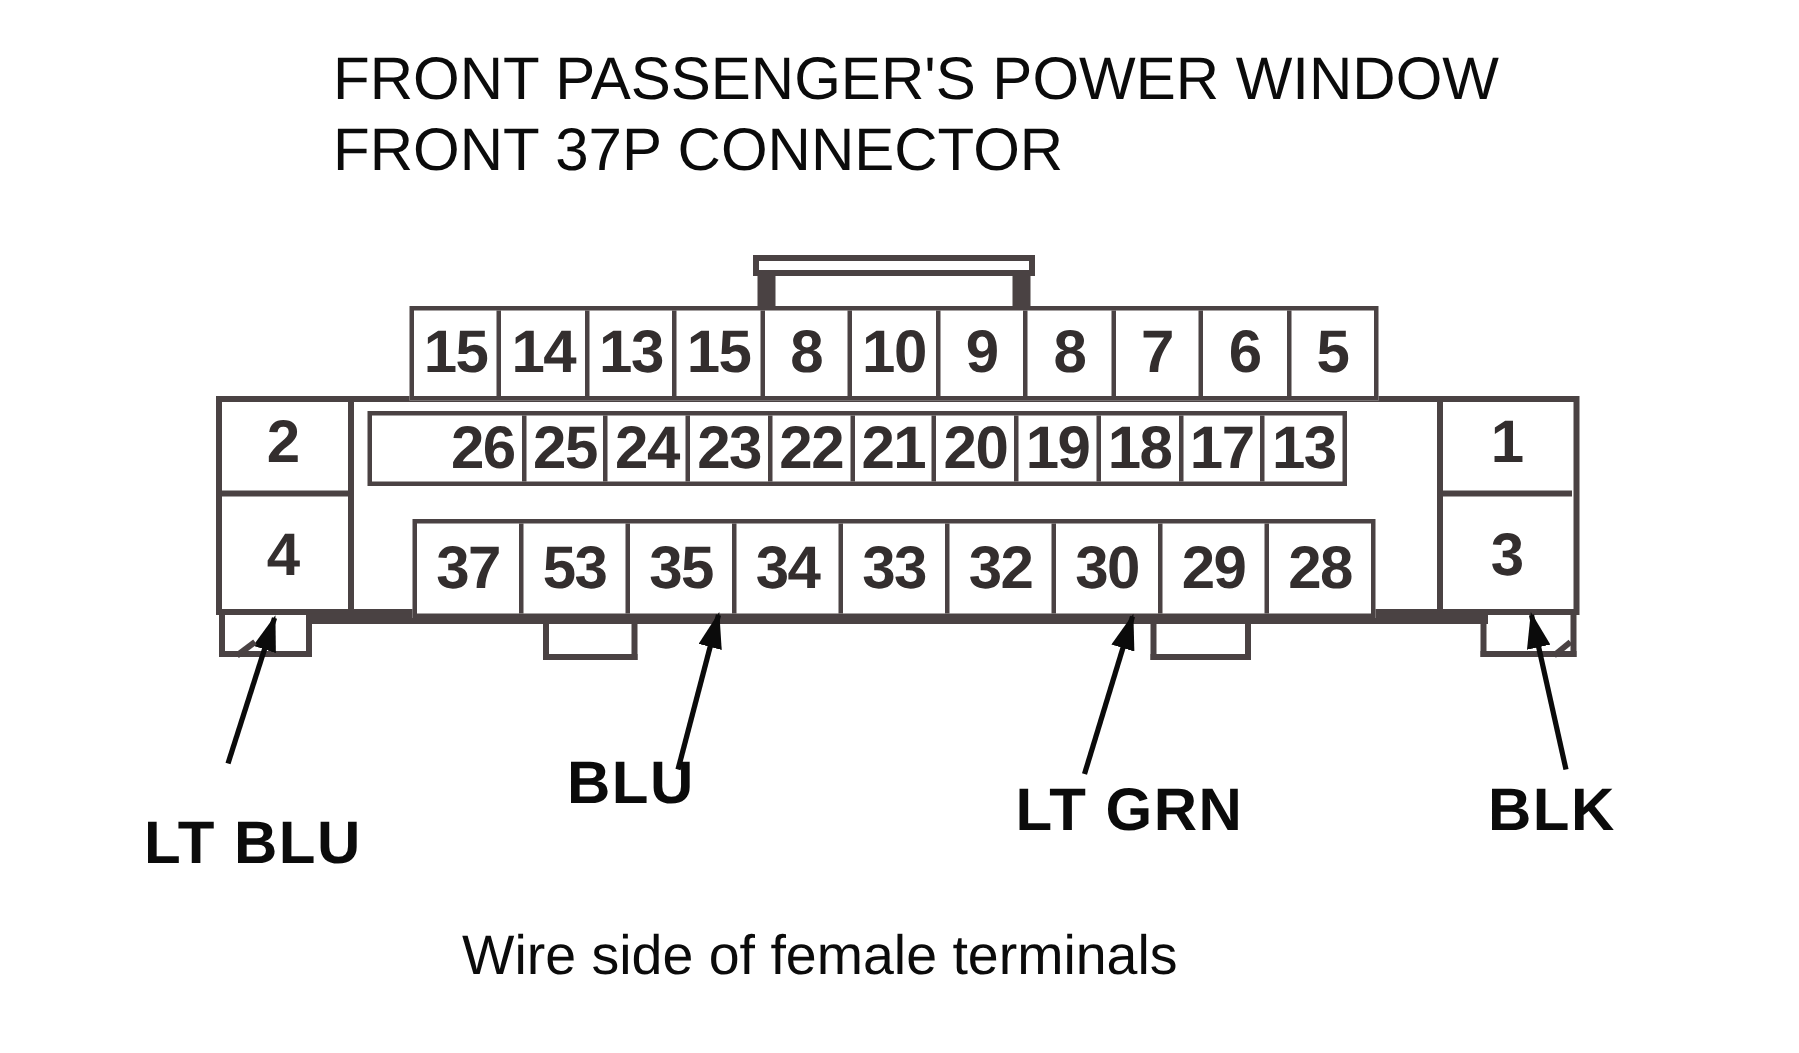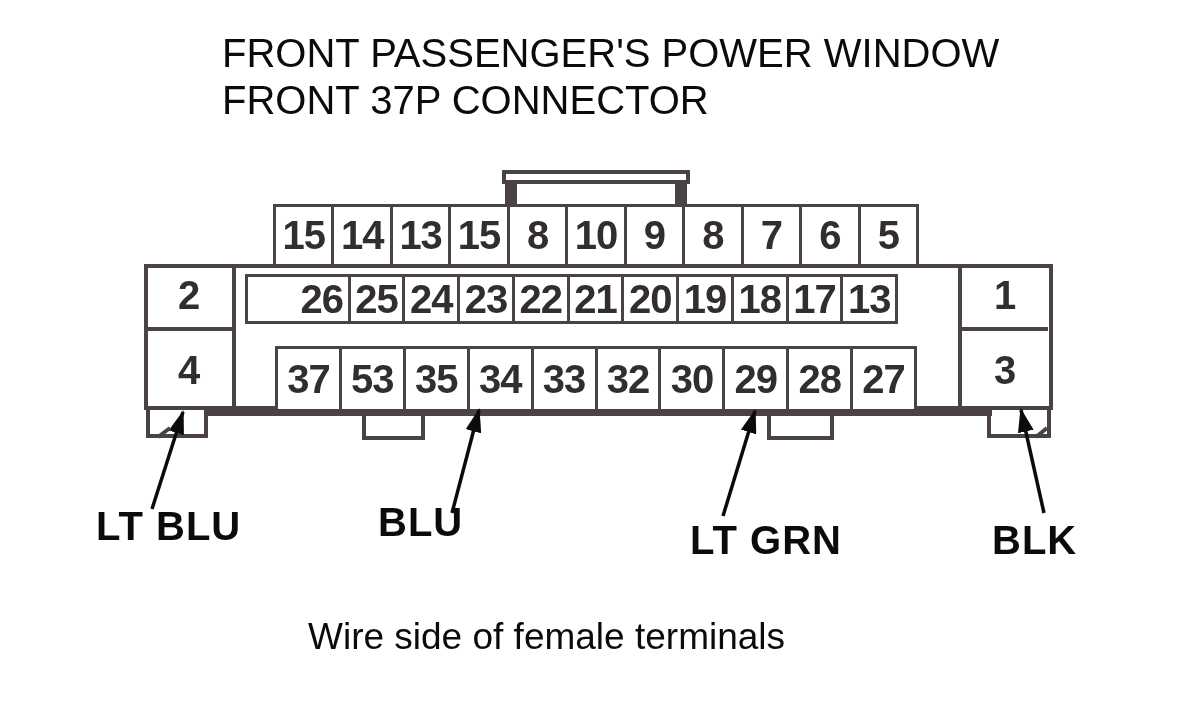--- a/index.html
+++ b/index.html
@@ -91,23 +91,23 @@
   #arrows{ left:0; top:0; pointer-events:none; }
   #arrows line.arrow{ stroke:var(--ink); stroke-width:3.5px; }
   #arrows line.chamfer{ stroke:var(--line); stroke-width:4px; }
   #arrowhead path{ fill:var(--ink); }
 
   
   .wire-label{
     font-size:40px; font-weight:700; letter-spacing:1px;
     color:var(--ink); white-space:nowrap;
   }
-  #wire-label-0{ left:96px;  top:504px; }
+  #wire-label-0{ left:96px;  top:540px; }
   #wire-label-1{ left:378px; top:500px; }
-  #wire-label-2{ left:677px; top:518px;margin-left:13px; }
+  #wire-label-2{ left:677px; top:518px; }
   #wire-label-3{ left:992px; top:518px; }
 
   
   #caption{
     left:308px; top:616px;
     font-size:37px; font-weight:400; color:var(--ink);
     white-space:nowrap;
   }
 </style>
 </head>
@@ -163,21 +163,20 @@
   <div id="row-bottom" class="abs pin-row">
       <div class="pcell">37</div>
       <div class="pcell">53</div>
       <div class="pcell">35</div>
       <div class="pcell">34</div>
       <div class="pcell">33</div>
       <div class="pcell">32</div>
       <div class="pcell">30</div>
       <div class="pcell">29</div>
       <div class="pcell">28</div>
-      <div class="pcell">27</div>
     </div>
 
   <div id="col-left" class="abs pin-col">
       <div class="ccell">2</div>
       <div class="ccell">4</div>
     </div>
 
   <div id="col-right" class="abs pin-col">
       <div class="ccell">1</div>
       <div class="ccell">3</div>

